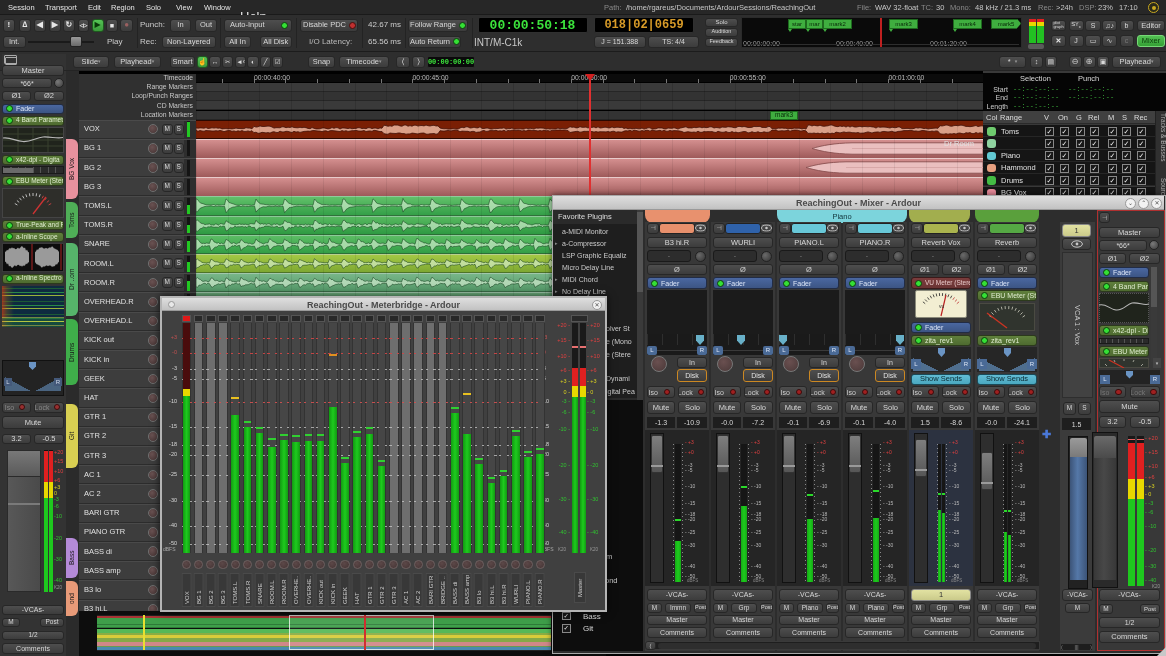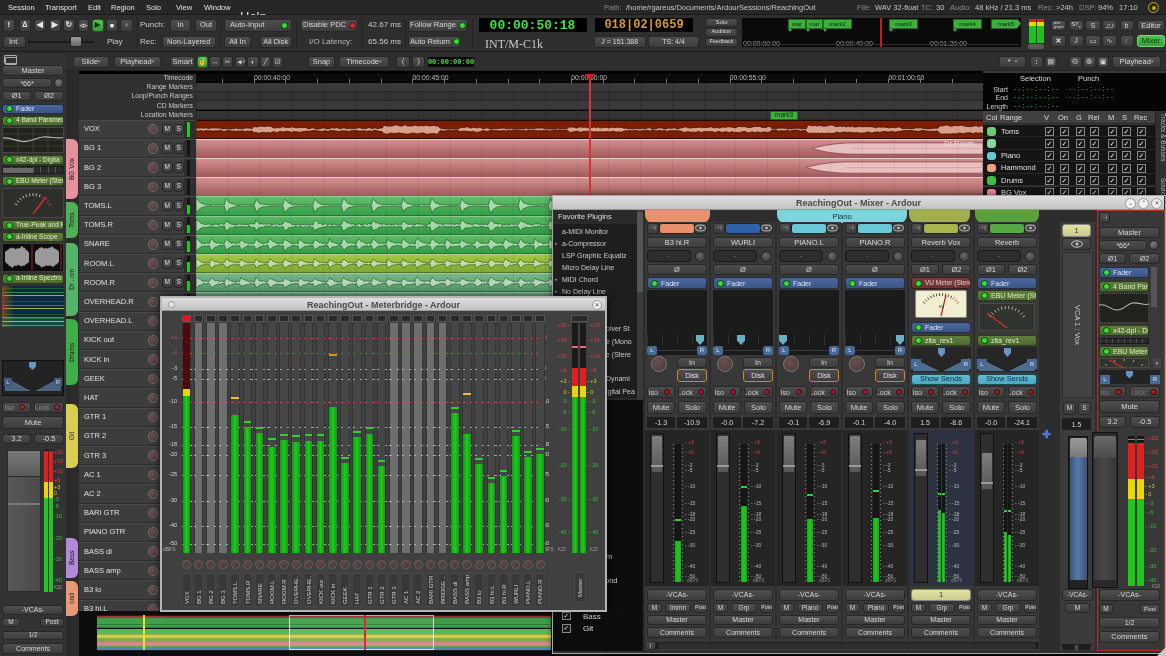--- a/index.html
+++ b/index.html
@@ -22,26 +22,26 @@
 <div style="left:146px;top:3.5px;font-size:7.5px;color:#e4e4e4">Solo</div>
 <div style="left:176px;top:3.5px;font-size:7.5px;color:#e4e4e4">View</div>
 <div style="left:204px;top:3.5px;font-size:7.5px;color:#e4e4e4">Window</div>
 <div style="left:240px;top:10px;font-size:13px;color:#e4e4e4">Help</div>
 <div style="left:604px;top:3.5px;font-size:7.5px;color:#8a8a8a">Path:</div>
 <div style="left:626px;top:3.5px;font-size:7.5px;color:#c8c8c8">/home/rgareus/Documents/ArdourSessions/ReachingOut</div>
 <div style="left:857px;top:3.5px;font-size:7.5px;color:#8a8a8a">File:</div>
 <div style="left:875px;top:3.5px;font-size:7.5px;color:#c8c8c8">WAV 32-float</div>
 <div style="left:921px;top:3.5px;font-size:7.5px;color:#8a8a8a">TC:</div>
 <div style="left:936px;top:3.5px;font-size:7.5px;color:#c8c8c8">30</div>
-<div style="left:950px;top:3.5px;font-size:7.5px;color:#8a8a8a">Audio:</div>
+<div style="left:950px;top:3.5px;font-size:7.5px;color:#8a8a8a">Mono:</div>
 <div style="left:975px;top:3.5px;font-size:7.5px;color:#c8c8c8">48 kHz / 21.3 ms</div>
 <div style="left:1038px;top:3.5px;font-size:7.5px;color:#8a8a8a">Rec:</div>
 <div style="left:1056px;top:3.5px;font-size:7.5px;color:#c8c8c8">&gt;24h</div>
 <div style="left:1079px;top:3.5px;font-size:7.5px;color:#8a8a8a">DSP:</div>
-<div style="left:1098px;top:3.5px;font-size:7.5px;color:#c8c8c8">94%</div>
+<div style="left:1098px;top:3.5px;font-size:7.5px;color:#c8c8c8">23%</div>
 <div style="left:1119px;top:3.5px;font-size:7.5px;color:#c8c8c8">17:10</div>
 <div style="left:1148px;top:2px;width:11px;height:11px;border-radius:50%;background:#2a2a1a;border:1.5px solid #c8a820"></div>
 <div style="left:1151.5px;top:5.5px;width:4px;height:4px;border-radius:50%;background:#c8a820"></div>
 <div style="left:0;top:15px;width:1166px;height:37px;background:#2e2e2e;border-bottom:1px solid #1c1c1c"></div>
 <div style="left:136.5px;top:18px;width:1px;height:30px;background:#232323"></div>
 <div style="left:219.5px;top:18px;width:1px;height:30px;background:#232323"></div>
 <div style="left:296px;top:18px;width:1px;height:30px;background:#232323"></div>
 <div style="left:362px;top:18px;width:1px;height:30px;background:#232323"></div>
 <div style="left:404.5px;top:18px;width:1px;height:30px;background:#232323"></div>
 <div style="left:471.5px;top:18px;width:1px;height:30px;background:#232323"></div>
@@ -95,21 +95,21 @@
 <div style="left:140px;top:38px;font-size:8px;color:#cccccc">Rec:</div>
 <div class="b" style="left:162px;top:35.5px;width:53.5px;height:12px;font-size:7.5px;color:#d8d8d8;">Non-Layered</div>
 <div class="b" style="left:224px;top:35.5px;width:27px;height:12px;font-size:7.5px;color:#d8d8d8;">All In</div>
 <div class="b" style="left:260px;top:35.5px;width:31.5px;height:12px;font-size:7.5px;color:#d8d8d8;">All Disk</div>
 <div style="left:309px;top:38px;font-size:8px;color:#bbbbbb">I/O Latency:</div>
 <div style="left:357px;top:38px;width:44px;font-size:8px;color:#cccccc;text-align:right;display:block;white-space:nowrap">65.56 ms</div>
 <div class="b" style="left:408px;top:35.5px;width:53px;height:12px;font-size:7.5px;color:#d8d8d8;">
     <span style="margin-right:auto;margin-left:4px">Auto Return</span>
     <span class="ledg"></span>
   </div>
-<div style="left:485px;top:38px;font-size:12px;font-family:Liberation Serif, serif;color:#c8c8c8">INT/M-C1k</div>
+<div style="left:474px;top:38px;font-size:10px;font-family:Liberation Sans, sans-serif;color:#c8c8c8">INT/M-C1k</div>
 <div class="b" style="left:594px;top:35.5px;width:51.5px;height:12px;font-size:7px;color:#d8d8d8;">J = 151.388</div>
 <div class="b" style="left:648px;top:35.5px;width:51px;height:12px;font-size:7px;color:#d8d8d8;">TS: 4/4</div>
 <div class="b" style="left:705px;top:17.5px;width:33px;height:9px;font-size:6px;color:#d8d8d8;">Solo</div>
 <div class="b" style="left:705px;top:27.5px;width:33px;height:9px;font-size:5.5px;color:#d8d8d8;">Audition</div>
 <div class="b" style="left:705px;top:37.5px;width:33px;height:9px;font-size:5.5px;color:#d8d8d8;">Feedback</div>
 <div style="left:741px;top:16.5px;width:281px;height:31.5px;background:#0a0a0a;border:1px solid #2a2a2a"></div>
 <div style="left:743px;top:40px;font-size:7px;color:#9a9a9a">00:00:00:00</div>
 <div style="left:836px;top:40px;font-size:7px;color:#9a9a9a">00:00:40:00</div>
 <div style="left:930px;top:40px;font-size:7px;color:#9a9a9a">00:01:20:00</div>
 <div style="left:743px;top:43.5px;width:276px;height:1px;background:#2e2e2e"></div>

